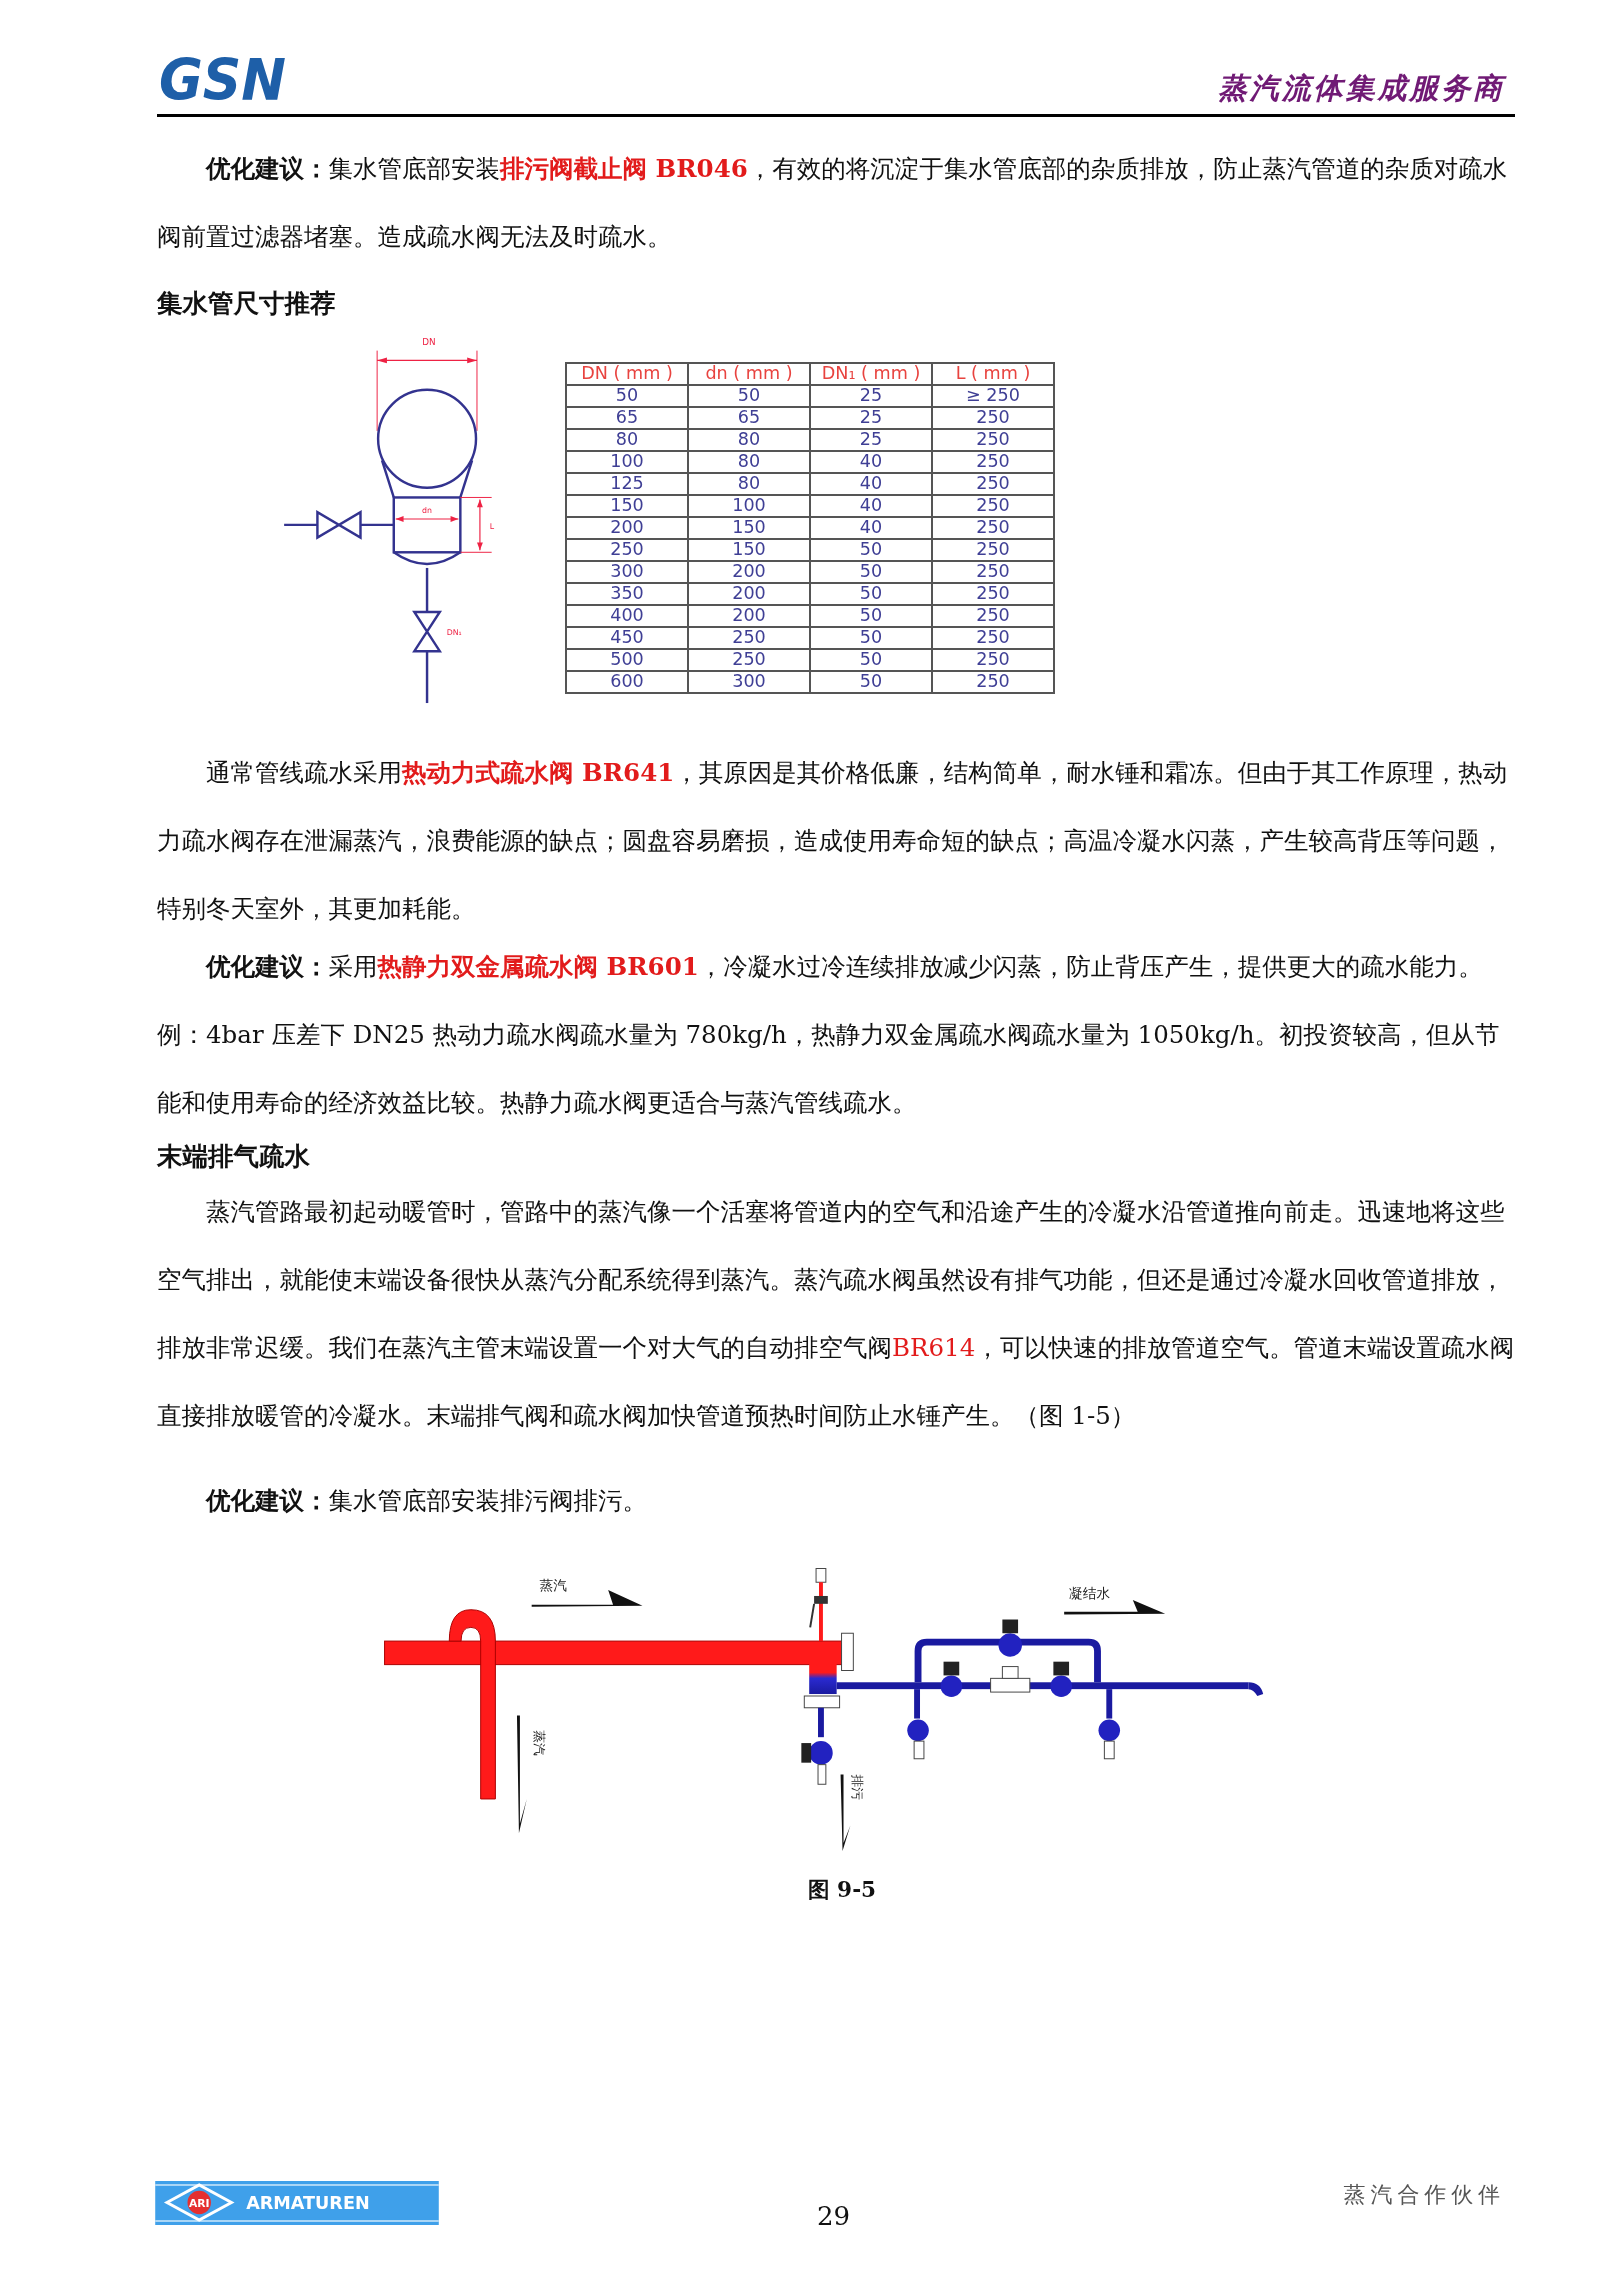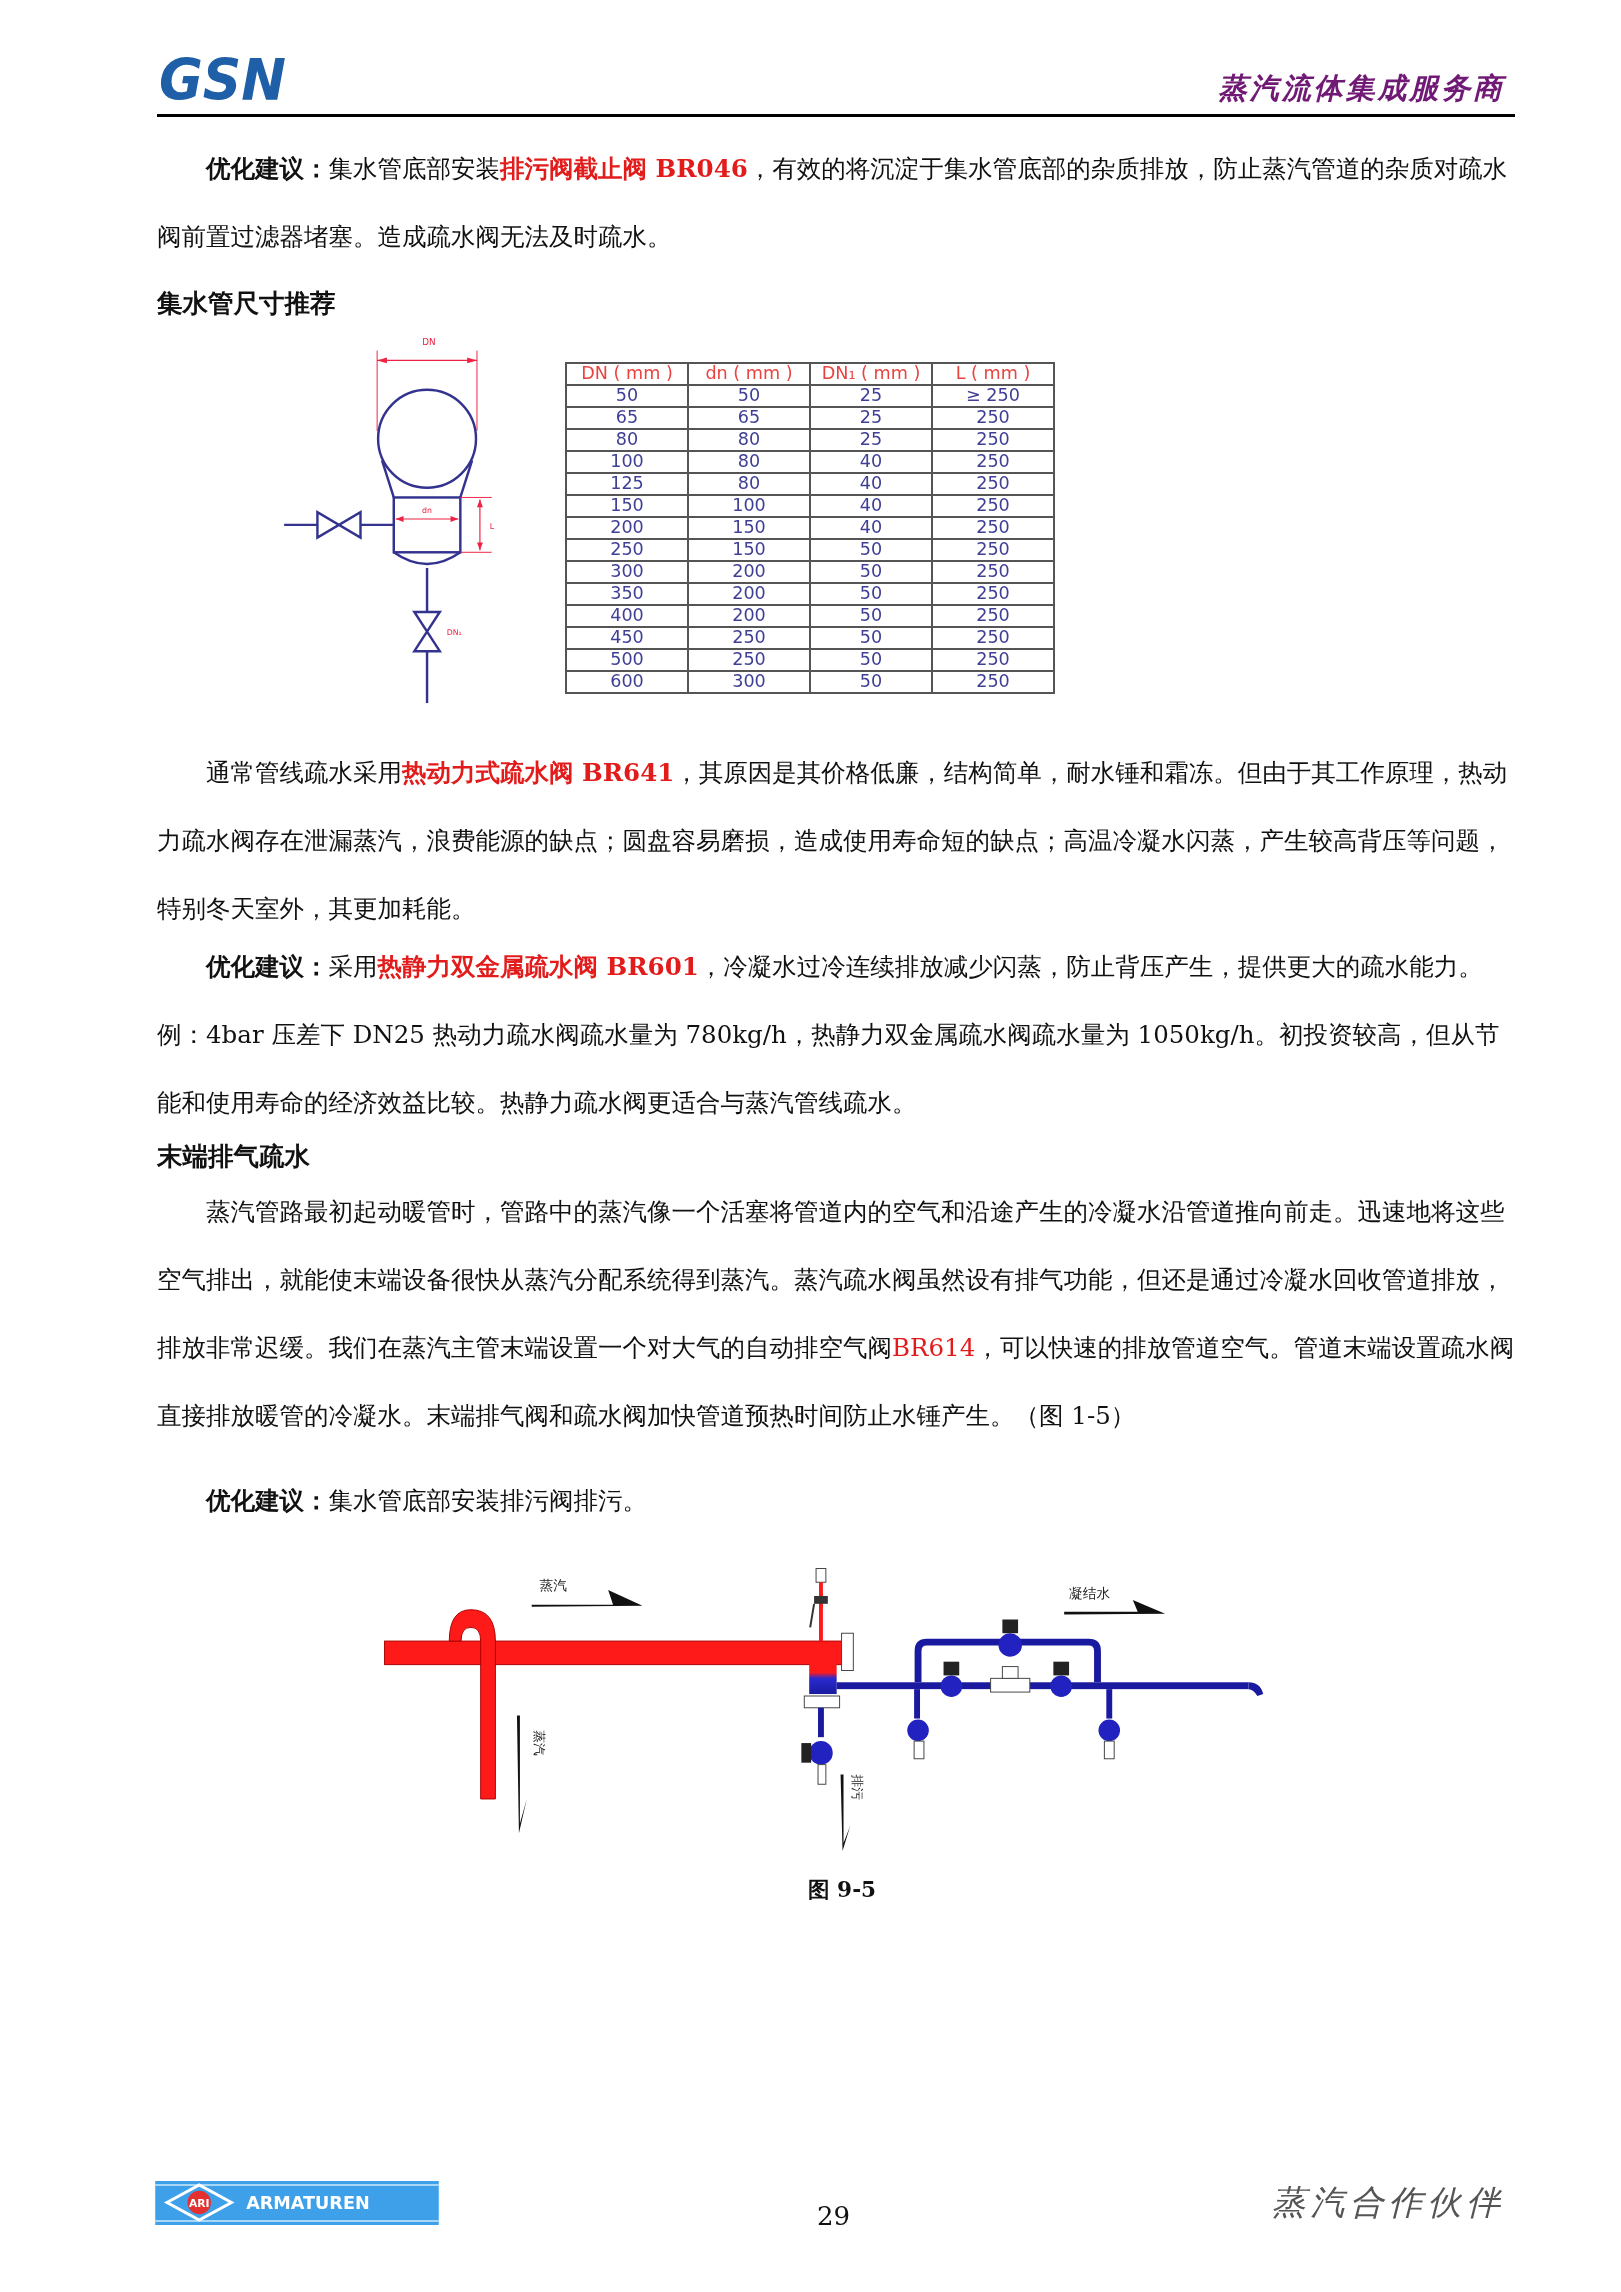--- a/index.html
+++ b/index.html
@@ -41,22 +41,22 @@
   #p4 { top: 1178px; }
   #p5 { top: 1467px; }
 
   
   #diagram-system { left: 363px; top: 1539px; width: 912px; height: 314px; }
   #fig-caption { left: 808px; top: 1875px; font-size: 21.6px; font-weight: bold; }
 
   
   #footer-logo { left: 155px; top: 2181px; width: 284px; height: 44px; }
   #page-number { left: 799px; top: 2201px; font-size: 26px; margin-left: 18px; }
-  #footer-tagline { right: 116px; top: 2180px; font-size: 34px; color: #555;
-    letter-spacing: 4.9px; font-style: italic; }
+  #footer-tagline { right: 116px; top: 2180px; font-size: 22px; color: #555;
+    letter-spacing: 4.9px; }
 </style>
 </head>
 <body>
 
 <svg id="logo-gsn" class="abs" viewBox="0 0 135 55">
   <text x="2" y="50" font-family="DejaVu Sans, sans-serif" font-weight="bold" font-style="italic" font-size="58" fill="#1e5fa8" textLength="130" lengthAdjust="spacingAndGlyphs">GSN</text>
 </svg>
 <div id="header-tagline" class="abs">蒸汽流体集成服务商</div>
 <div id="header-rule" class="abs"></div>
 

